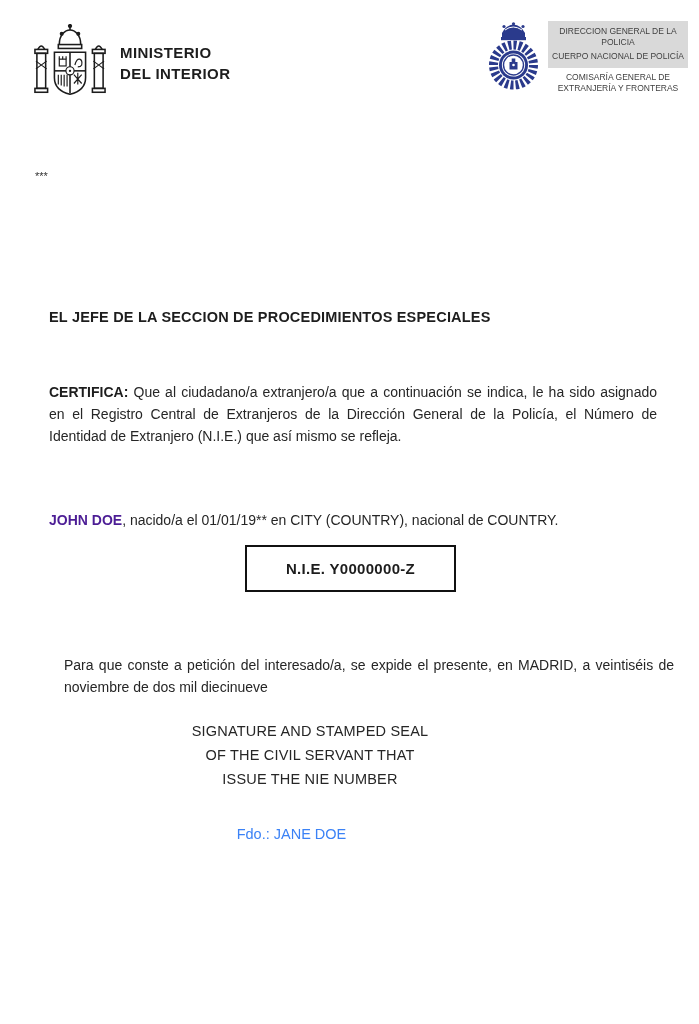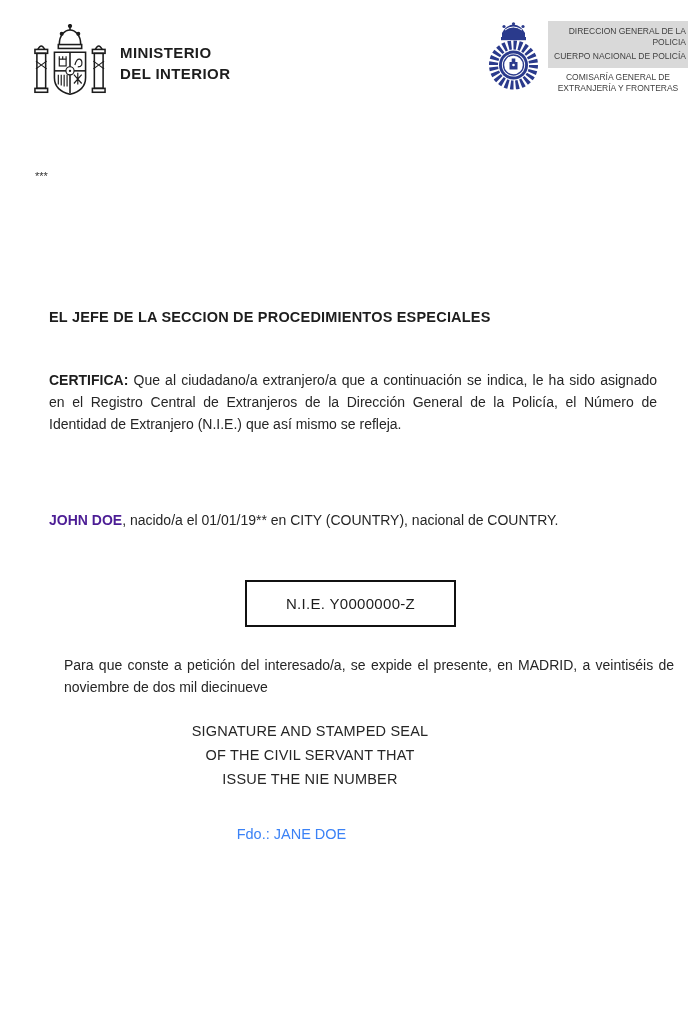--- a/index.html
+++ b/index.html
@@ -16,48 +16,48 @@
   .ministry{
     position:absolute;left:120px;top:42px;
     font-size:15px;font-weight:bold;line-height:21px;
     letter-spacing:.4px;color:#1d1d1d;
   }
   .police-badge{position:absolute;left:483px;top:22px;width:61px;height:70px;}
   .org-col{position:absolute;left:548px;top:21px;width:140px;text-align:center;}
   .org-boxed{
     background:#d9d9d9;
     padding:4px 2px 3px 2px;
-    font-size:8.5px;line-height:11px;color:#3f3f3f;text-align:right;
+    font-size:8.5px;line-height:11px;color:#3f3f3f;
   }
   .org-boxed .org-unit{margin:1px 0 3px 0;}
   .org-plain{
     margin-top:4px;
     font-size:8.5px;line-height:11px;color:#3f3f3f;
   }
   
   .ref-marks{position:absolute;left:35px;top:170px;font-size:11px;color:#333;}
   .doc-heading{
     position:absolute;left:49px;top:309px;width:608px;
     font-size:14.5px;font-weight:bold;color:#1d1d1d;letter-spacing:.2px;
   }
   .certifica{
-    position:absolute;left:49px;top:355px;width:608px;
+    position:absolute;left:49px;top:367px;width:608px;
     font-size:14px;line-height:22px;text-align:justify;color:#262626;
   }
   .certifica b{color:#1d1d1d;}
   .subject-line{
     position:absolute;left:49px;top:495px;width:608px;
     font-size:14px;line-height:22px;color:#262626;
   }
   .subject-line b{color:#4c1d95;}
   .nie-box{
-    position:absolute;left:245px;top:580px;width:207px;height:43px;
+    position:absolute;left:245px;top:545px;width:207px;height:43px;
     border:2px solid #111111;
     display:flex;align-items:center;justify-content:center;
-    font-size:15px;font-weight:normal;color:#1d1d1d;letter-spacing:.3px;
+    font-size:15px;font-weight:bold;color:#1d1d1d;letter-spacing:.3px;
   }
   .closing{
     position:absolute;left:64px;top:640px;width:610px;
     font-size:14px;line-height:22px;text-align:justify;color:#262626;
   }
   .sig-note{
     position:absolute;left:0;top:719px;width:620px;
     text-align:center;font-size:14.5px;line-height:24px;color:#262626;
     letter-spacing:.2px;
   }

